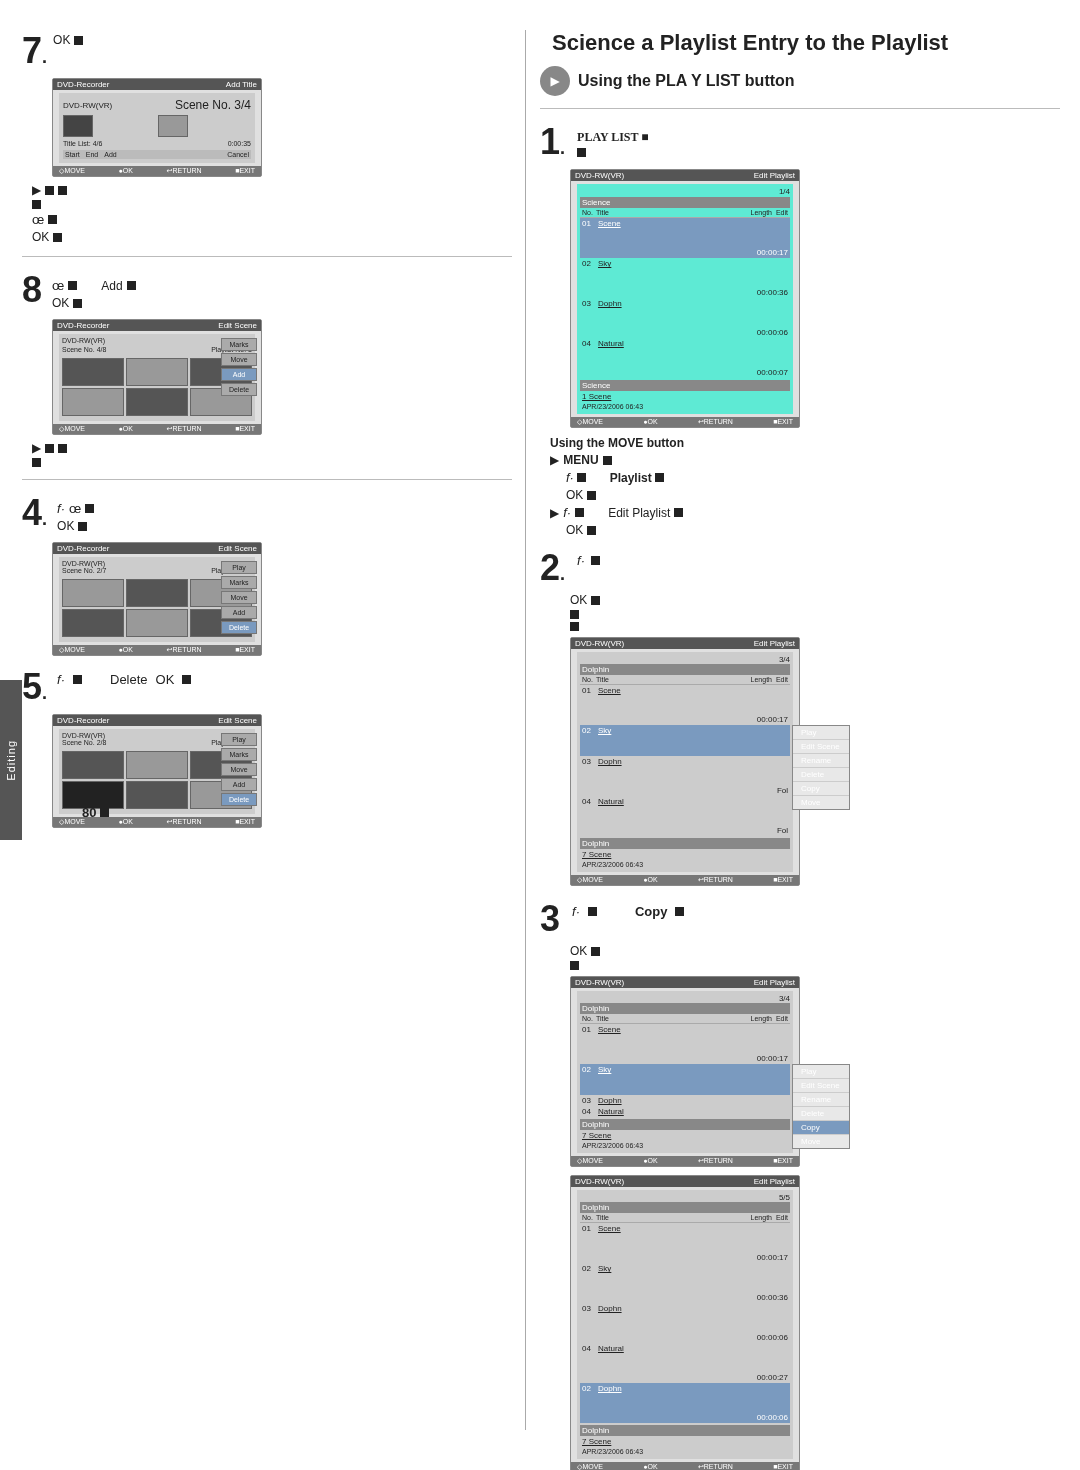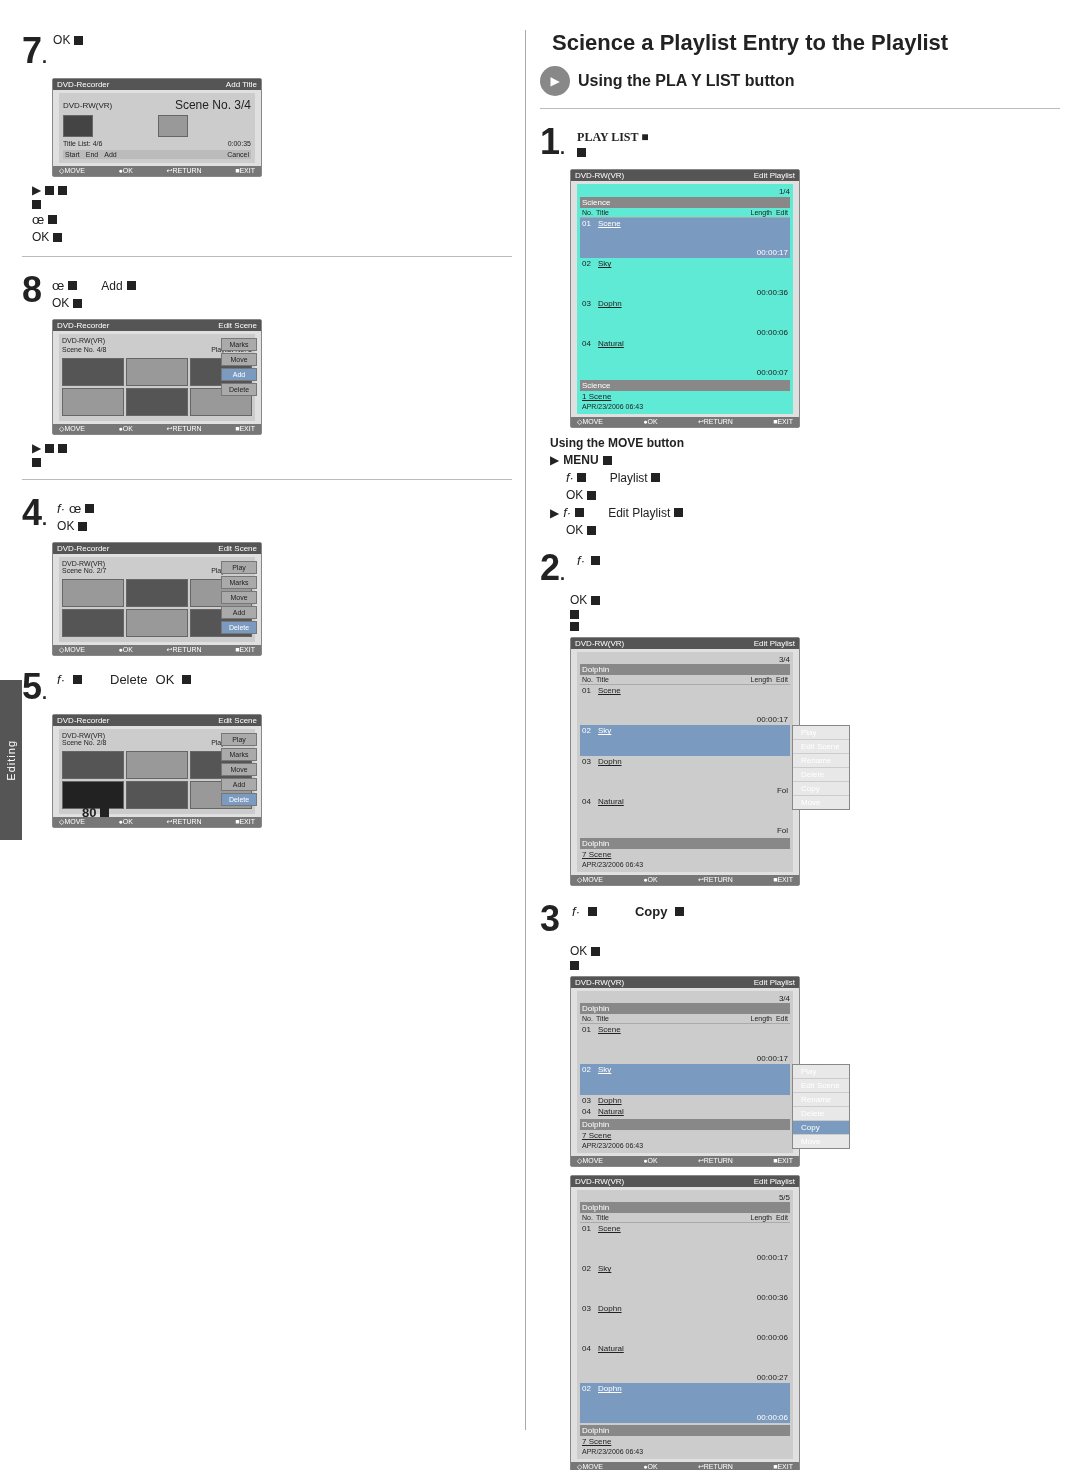--- a/index.html
+++ b/index.html
@@ -646,21 +646,21 @@
       <div class="instruction-line" style="font-size:12px;font-weight:bold;">Using the MOVE button</div>
       <div class="instruction-line">
         <span class="arrow">▶</span>
         <span style="font-weight:bold;">MENU</span>
         <span class="black-sq"></span>
       </div>
       <div class="instruction-line">
         <span style="margin-left:16px;">
           <span class="f-symbol">f·</span>
           <span class="black-sq"></span>
-          <span style="margin-left:20px;">Playlist</span>
+          <span style="margin-left:20px;font-weight:bold;">Playlist</span>
           <span class="black-sq"></span>
         </span>
       </div>
       <div class="instruction-line" style="margin-left:16px;">
         <span>OK</span>
         <span class="black-sq"></span>
       </div>
       <div class="instruction-line">
         <span class="arrow">▶</span>
         <span class="f-symbol">f·</span>

